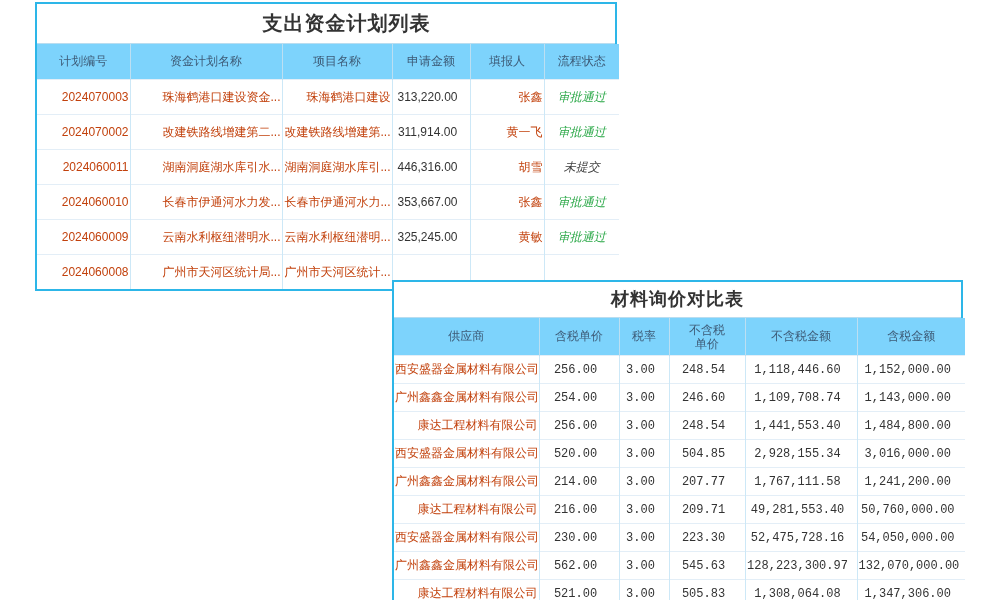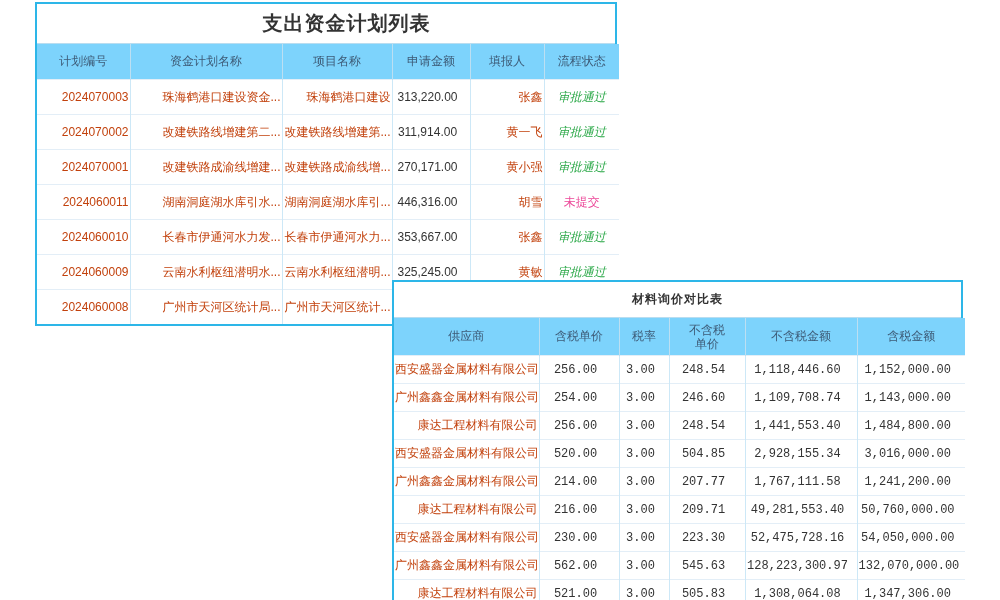--- a/index.html
+++ b/index.html
@@ -10,40 +10,40 @@
   .panel{
     position:absolute;background:#ffffff;border:2px solid #2db6e8;box-sizing:border-box;
   }
   #panel1{left:35px;top:2px;width:582px;}
   #panel2{left:392px;top:280px;width:571px;}
   .panel-title{
     text-align:center;font-weight:bold;color:#333333;background:#ffffff;
     border-bottom:1px solid #b9ddf0;letter-spacing:1px;
   }
   #panel1 .panel-title{height:39px;line-height:39px;font-size:20px;padding-left:41px;}
-  #panel2 .panel-title{height:35px;line-height:35px;font-size:12px;}
+  #panel2 .panel-title{height:35px;line-height:35px;font-size:18px;}
   table{border-collapse:collapse;table-layout:fixed;width:100%;}
   th{
     background:#7dd3fc;color:#3d5b77;font-weight:normal;font-size:12px;
     border-right:1px solid #bcdff2;text-align:center;overflow:hidden;
   }
   th:last-child,td:last-child{border-right:none;}
   #panel1 th{height:33px;}
   #panel2 th{height:35px;margin-top:8px;}
   th.wrap{padding:0 15px;line-height:14px;white-space:normal;}
   td{
     font-size:12px;color:#333333;border-right:1px solid #cde8f7;border-top:1px solid #e3eef7;
     text-align:center;overflow:hidden;white-space:nowrap;background:#ffffff;
   }
   #panel1 td{height:32px;}
   #panel2 td{height:25px;font-family:Liberation Mono, monospace;}
   td.link{color:#c2410c;text-align:right;}
   td.num{text-align:center;padding-right:8px;}
   td.st-approved{color:#2aa847;font-style:italic;}
-  td.st-unsubmitted{color:#ec4899;}
+  td.st-unsubmitted{color:#404040;font-style:italic;}
 </style>
 </head>
 <body>
 
 <div class="panel" id="panel1">
   <div class="panel-title">支出资金计划列表</div>
   <table>
     <colgroup>
       <col style="width:93px">
         <col style="width:152px">
@@ -75,28 +75,20 @@
 
         <tr>
           <td class="link">2024070002</td>
           <td class="link">改建铁路线增建第二...</td>
           <td class="link">改建铁路线增建第...</td>
           <td class="num">311,914.00</td>
           <td class="link">黄一飞</td>
           <td class="st-approved">审批通过</td>
         </tr>
 
-        <tr>
-          <td class="link">2024070001</td>
-          <td class="link">改建铁路成渝线增建...</td>
-          <td class="link">改建铁路成渝线增...</td>
-          <td class="num">270,171.00</td>
-          <td class="link">黄小强</td>
-          <td class="st-approved">审批通过</td>
-        </tr>
 
         <tr>
           <td class="link">2024060011</td>
           <td class="link">湖南洞庭湖水库引水...</td>
           <td class="link">湖南洞庭湖水库引...</td>
           <td class="num">446,316.00</td>
           <td class="link">胡雪</td>
           <td class="st-unsubmitted">未提交</td>
         </tr>
 

